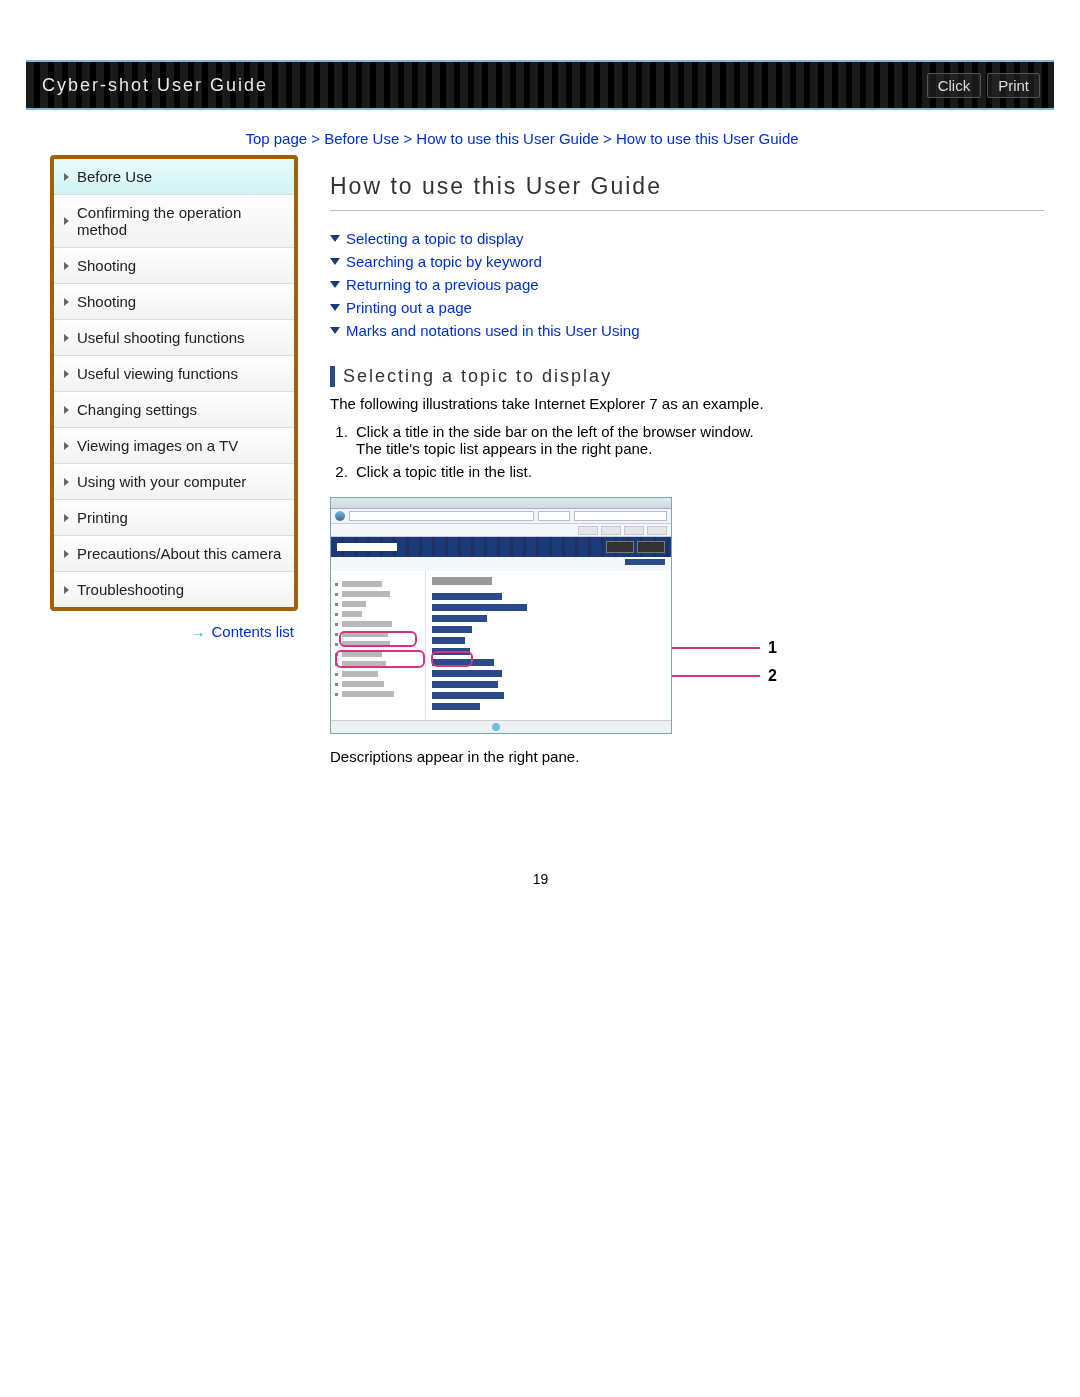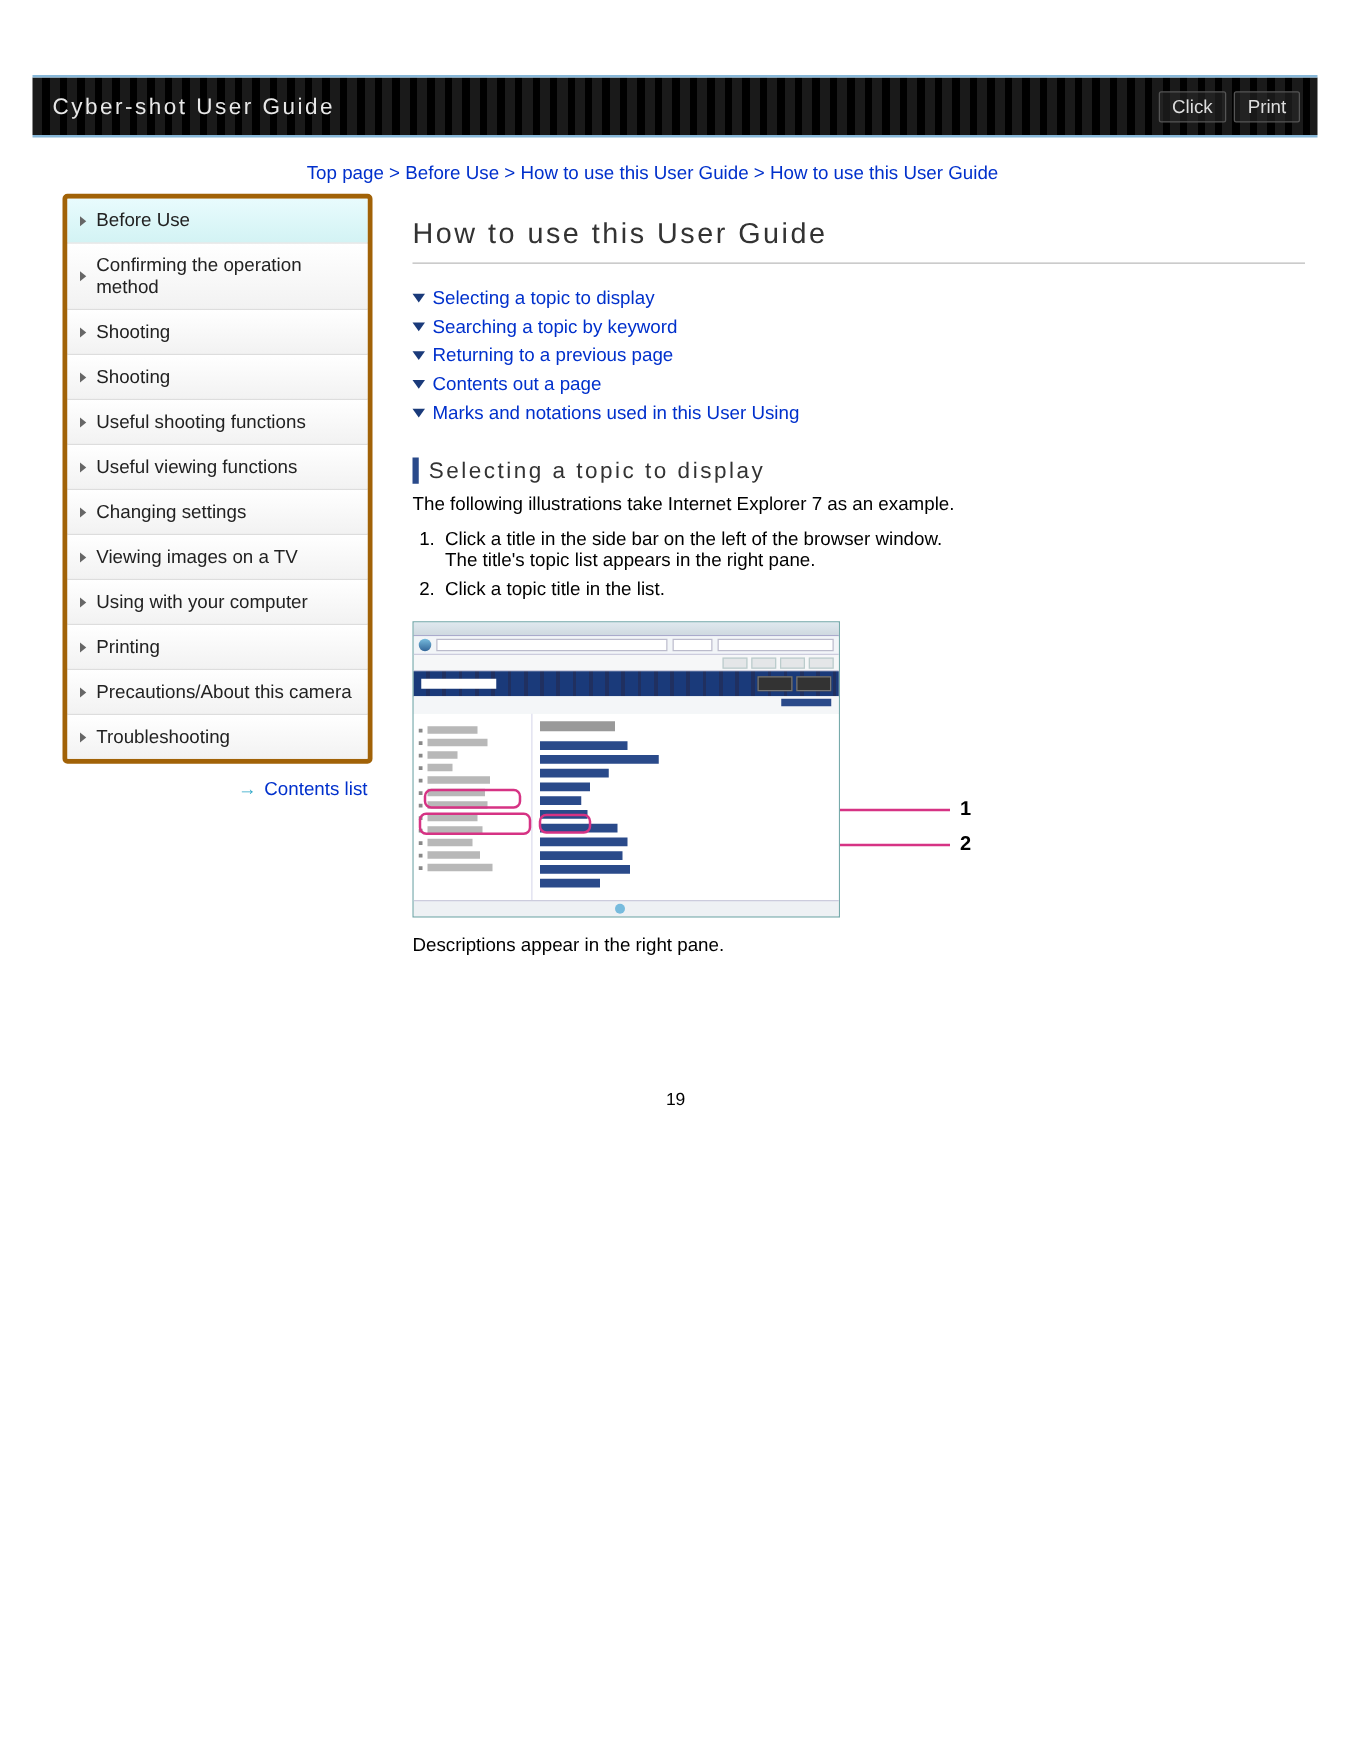--- a/index.html
+++ b/index.html
@@ -298,21 +298,21 @@
           <div class="jump-item">
             <span class="down-tri"></span>
             <span>Searching a topic by keyword</span>
           </div>
           <div class="jump-item">
             <span class="down-tri"></span>
             <span>Returning to a previous page</span>
           </div>
           <div class="jump-item">
             <span class="down-tri"></span>
-            <span>Contents out a page</span>
+            <span>Printing out a page</span>
           </div>
           <div class="jump-item">
             <span class="down-tri"></span>
             <span>Marks and notations used in this User Using</span>
           </div>
         </div>
 
       <h2 class="section-title">Selecting a topic to display</h2>
       <p class="body-text">The following illustrations take Internet Explorer 7 as an example.</p>
 

